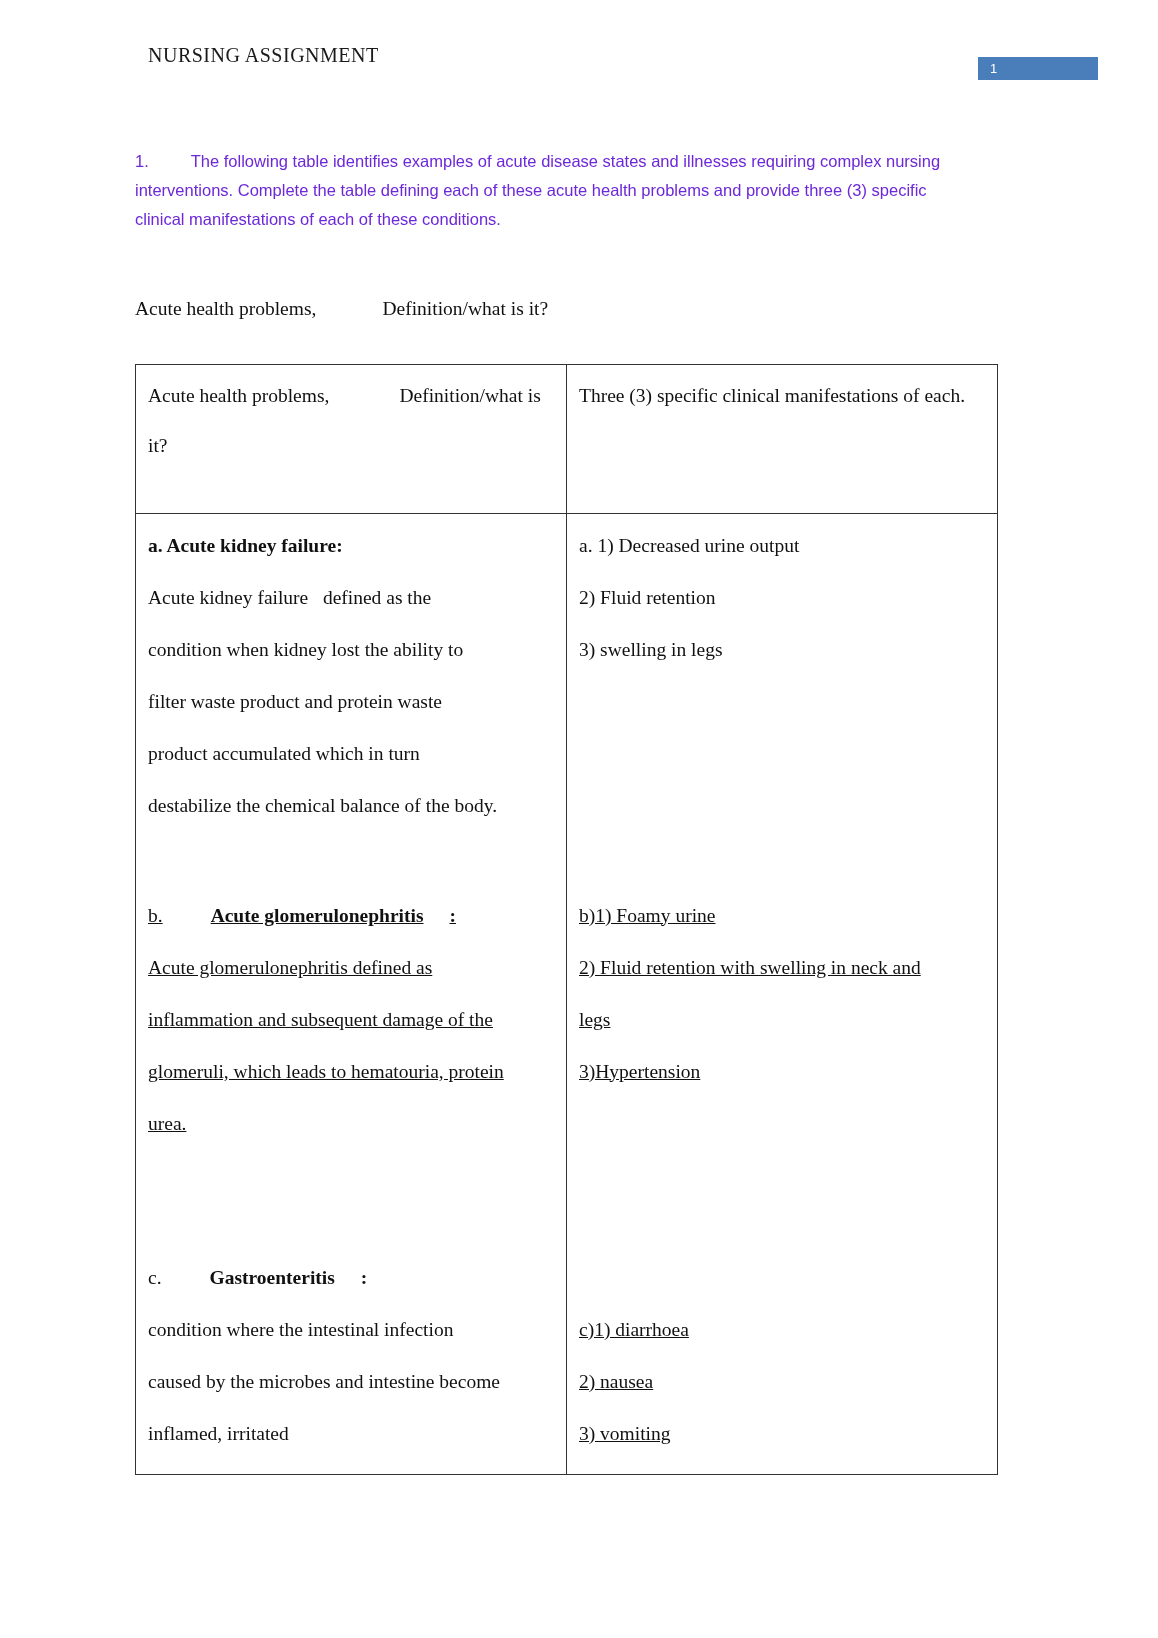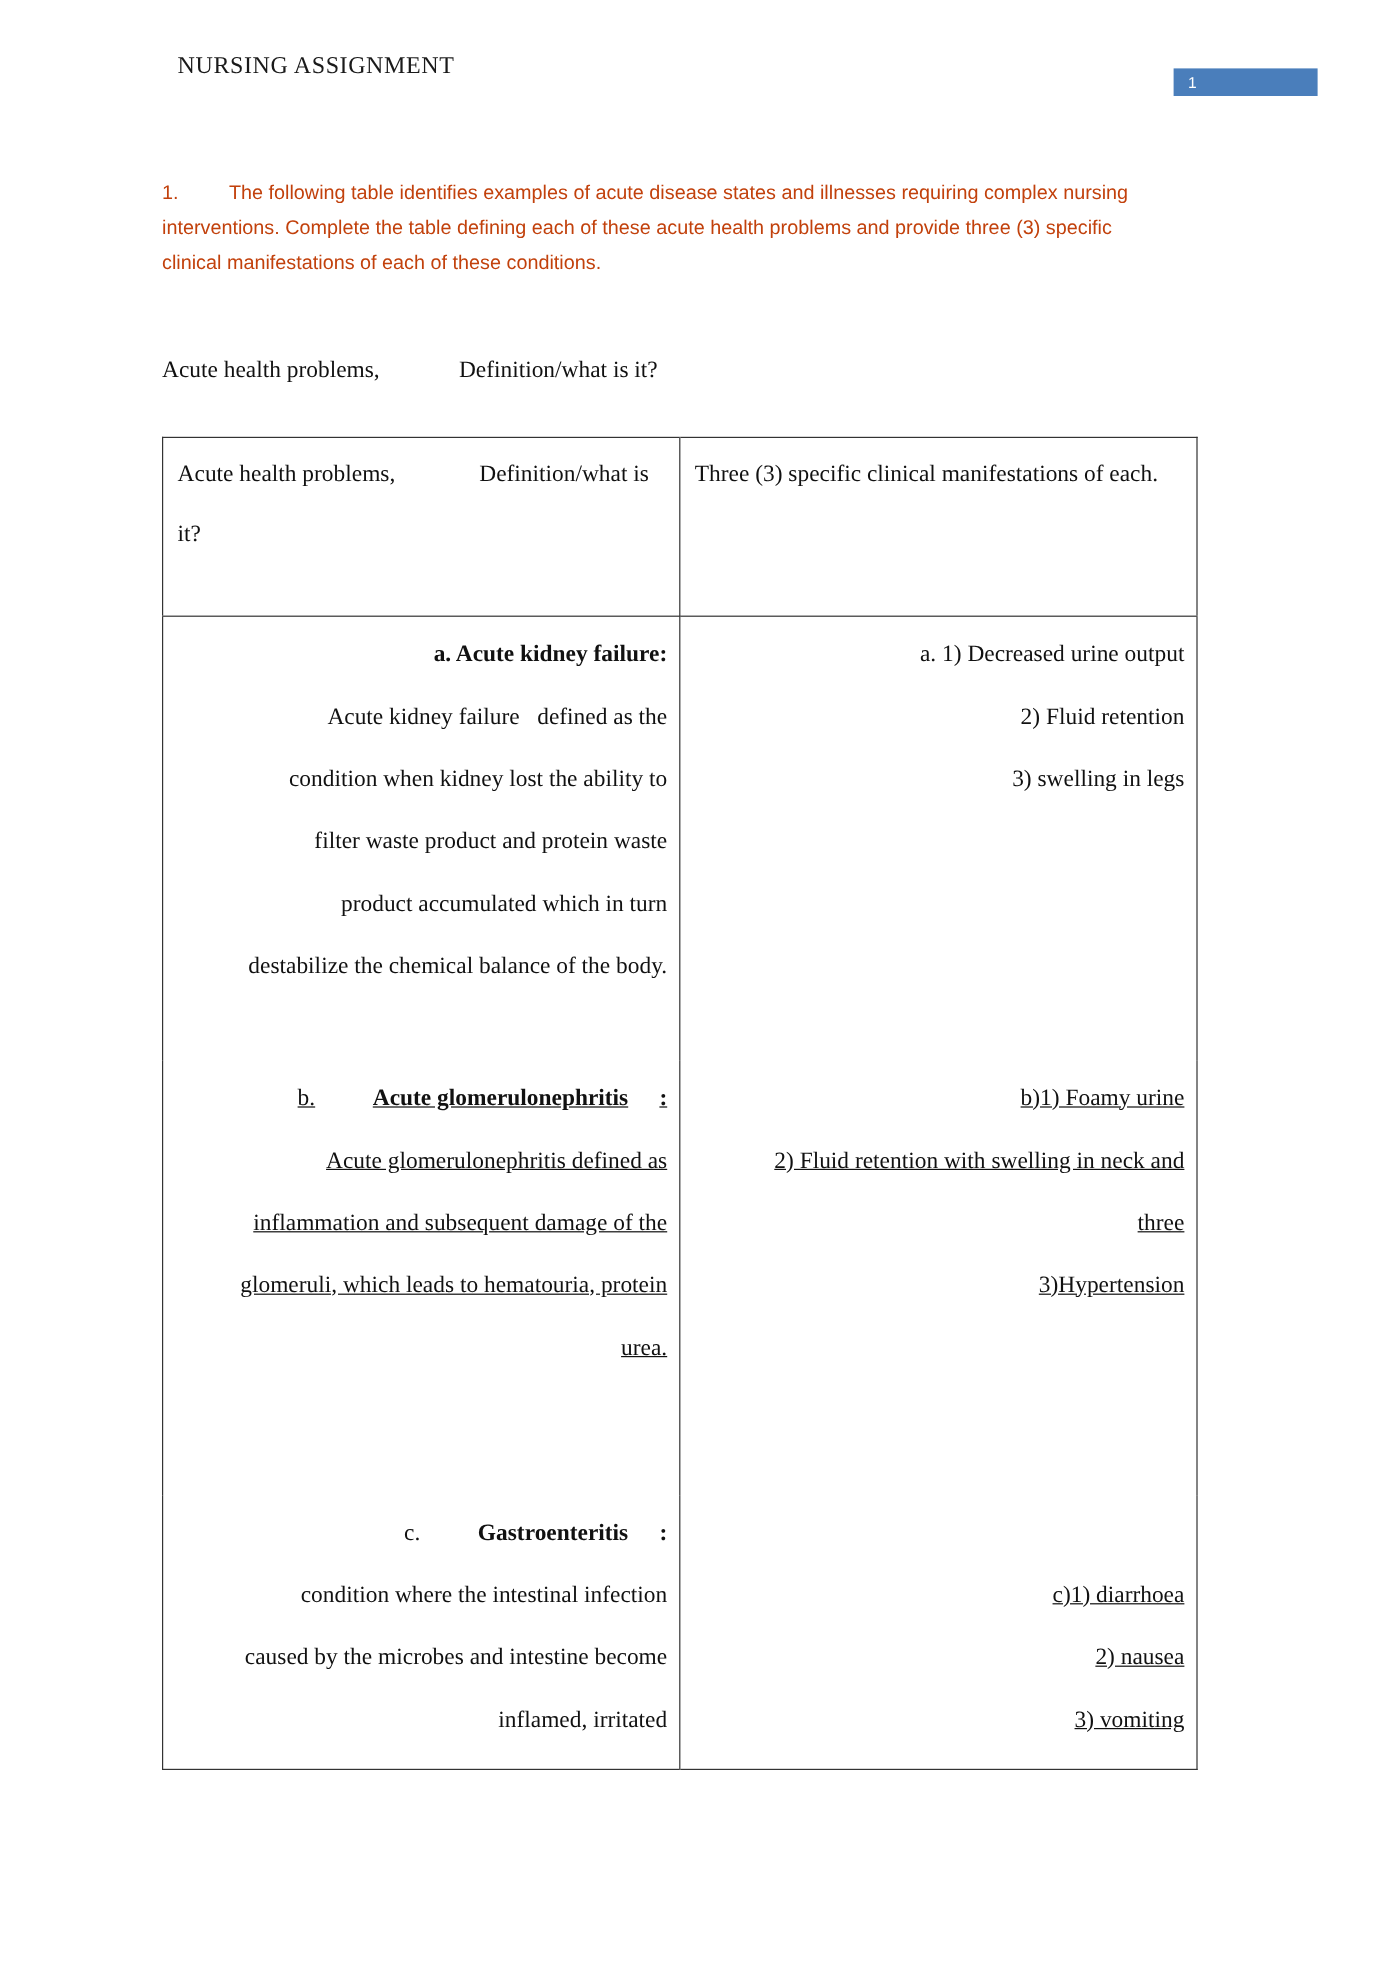--- a/index.html
+++ b/index.html
@@ -42,21 +42,21 @@
   .content {
     position: absolute;
     left: 135px;
     top: 130px;
     width: 863px;
   }
   .intro {
     font-family: "Liberation Sans", sans-serif;
     font-size: 16.5px;
     line-height: 29px;
-    color: #c2410c;
+    color: #6d28d9;
     width: 845px;
   }
   .tab-gap {
     display: inline-block;
     width: 42px;
   }
   .pre-label {
     margin-top: 62px;
     font-size: 19.5px;
     line-height: 26px;
@@ -92,21 +92,20 @@
     line-height: 50px;
   }
   .hdr-gap {
     display: inline-block;
     width: 70px;
   }
   .line, .heading {
     line-height: 52px;
     min-height: 52px;
     white-space: pre-wrap;
-    text-align: right;
   }
   .h-main { font-weight: bold; }
   .h-prefix:not(:empty) { margin-right: 48px; }
   .h-suffix:not(:empty) { margin-left: 26px; font-weight: bold; }
   tbody tr:nth-child(1) td { padding-bottom: 52px; }
   tbody tr:nth-child(2) td { padding-bottom: 96px; text-decoration: underline; }
   tbody tr:nth-child(3) td { padding-bottom: 14px; }
   tbody tr:nth-child(3) td.cell-right { padding-top: 58px; text-decoration: underline; }
 </style>
 </head>
@@ -159,21 +158,21 @@
               <div class="line">Acute glomerulonephritis defined as</div>
               <div class="line">inflammation and subsequent damage of the</div>
               <div class="line">glomeruli, which leads to hematouria, protein</div>
               <div class="line">urea.</div>
             </div>
     </td>
     <td class="cell-right">
       <div class="man-lines">
               <div class="line">b)1) Foamy urine</div>
               <div class="line">2) Fluid retention with swelling in neck and</div>
-              <div class="line">three</div>
+              <div class="line">legs</div>
               <div class="line">3)Hypertension</div>
             </div>
     </td>
   </tr>
 
   <tr>
     <td class="cell-left">
       <div class="heading"><span class="h-prefix">c.</span><span class="h-main">Gastroenteritis</span><span class="h-suffix">:</span></div>
       <div class="def-lines">
               <div class="line">condition where the intestinal infection</div>

